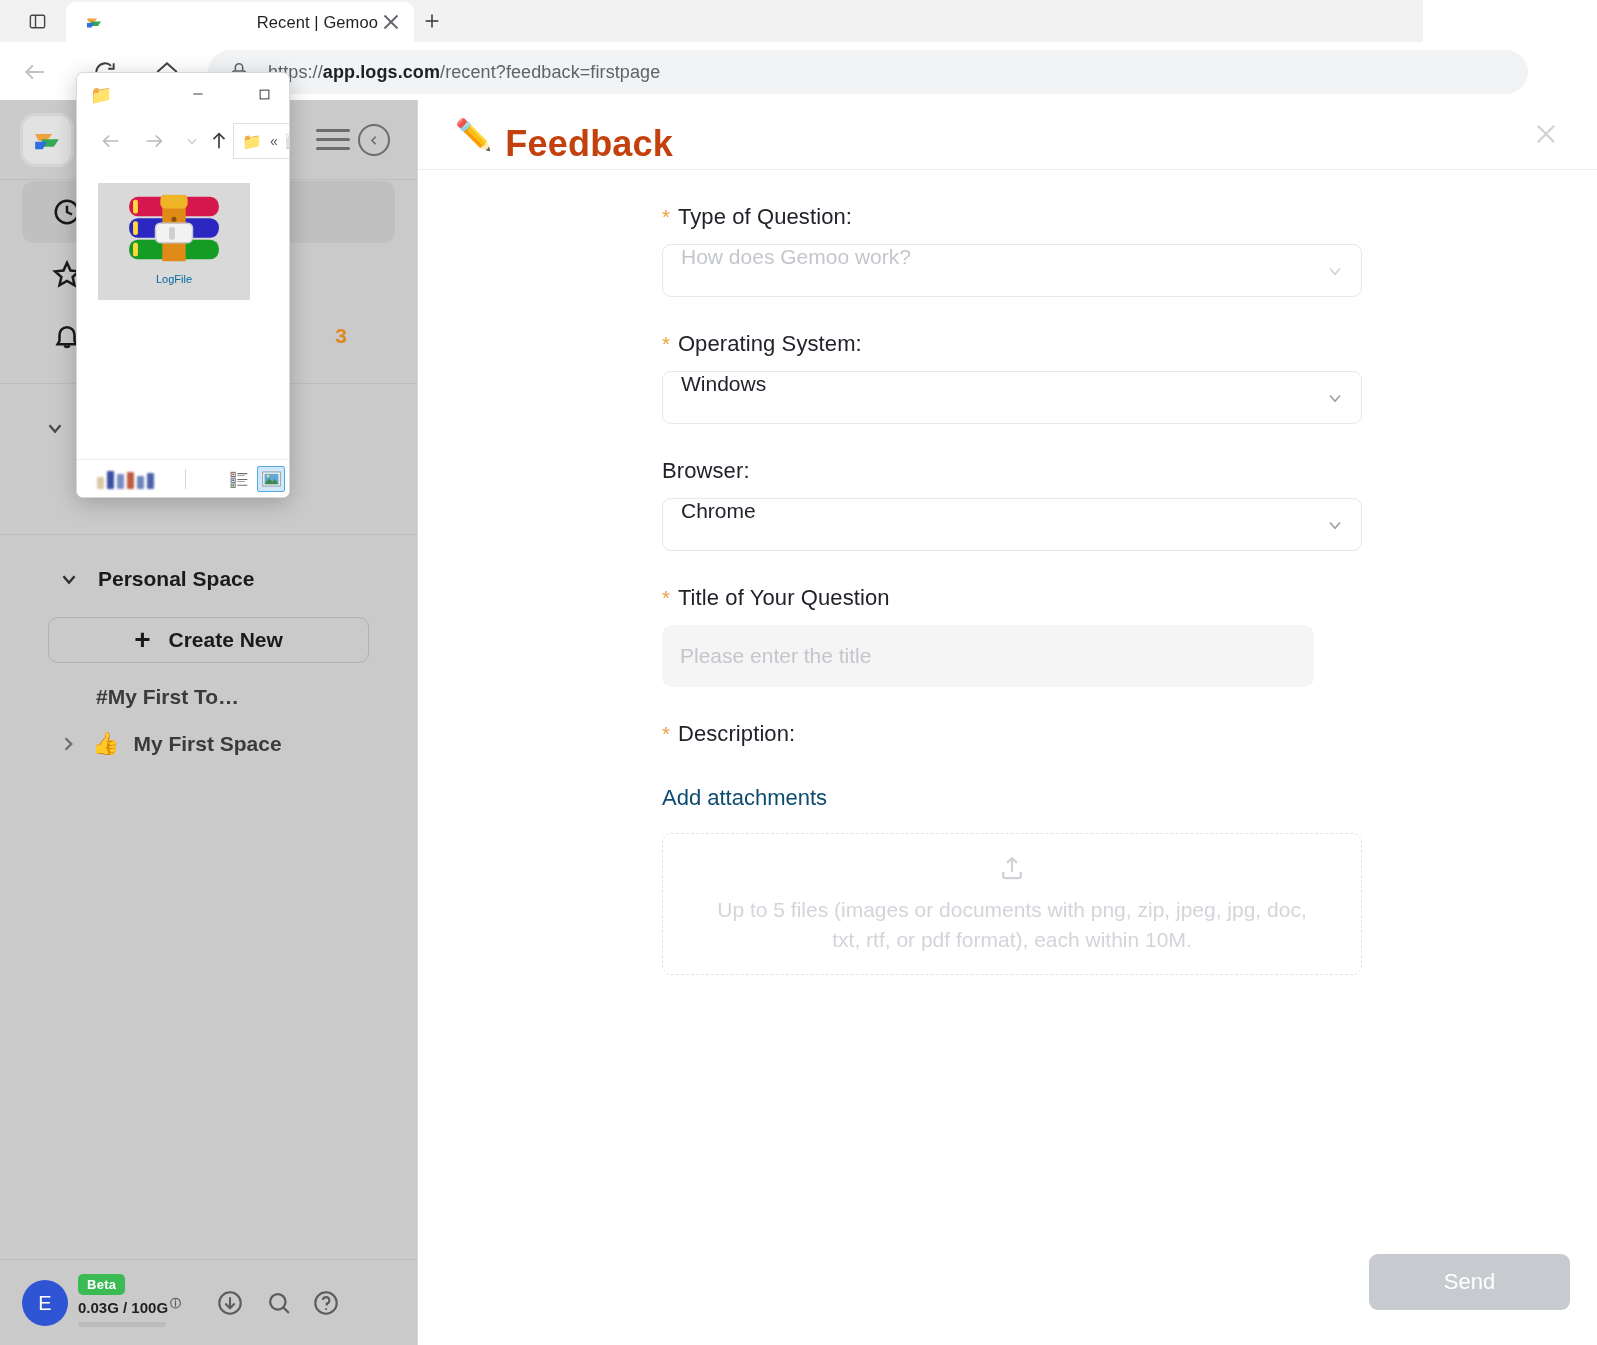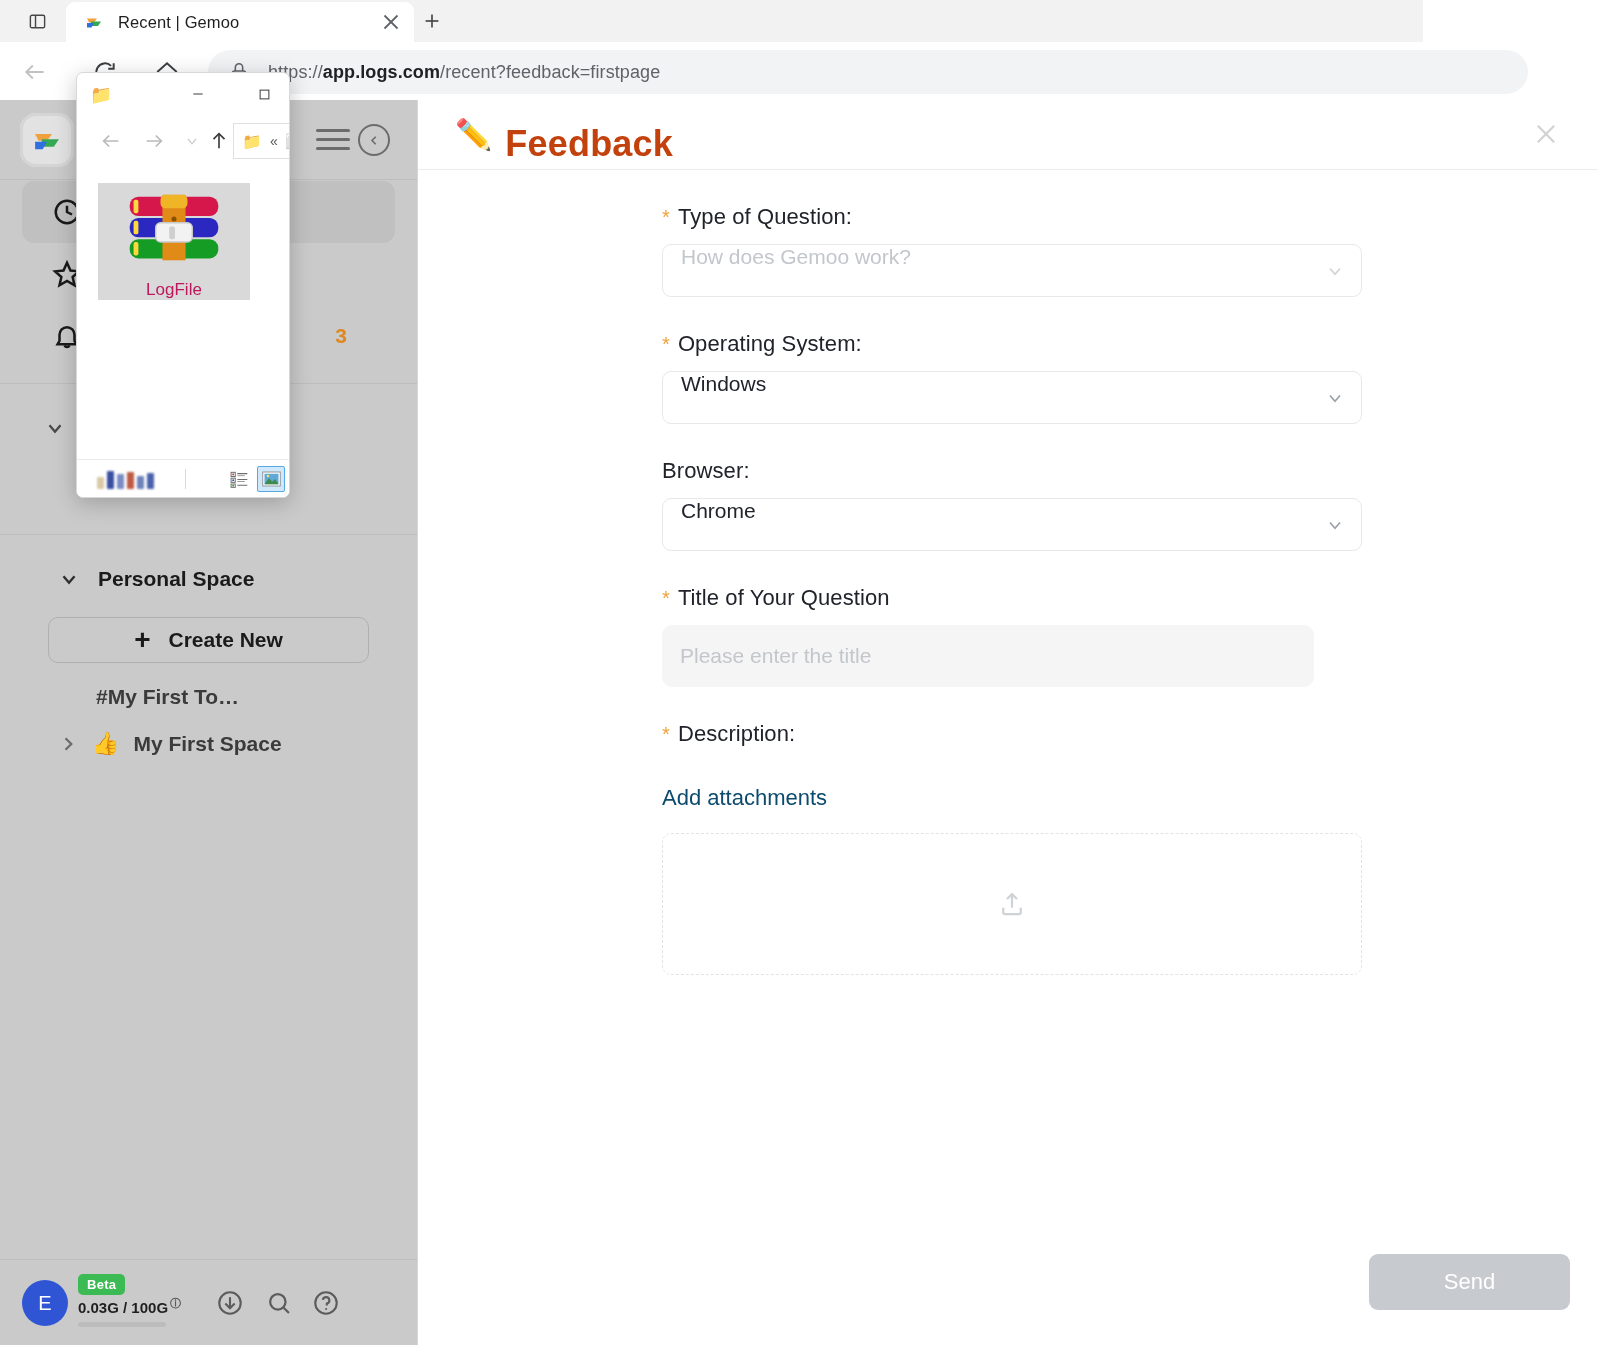--- a/index.html
+++ b/index.html
@@ -8,20 +8,21 @@
     font-family: "Liberation Sans", sans-serif;
     overflow: hidden;
     background: #ffffff;
   }
   #root { position: relative; width: 1597px; height: 1345px; }
 
   
   .browser-tabstrip {
     position: absolute; left: 0; top: 0; width: 1423px; height: 42px;
     background: #f2f2f2;
+    text-align: right;
   }
   .tab-side-btn {
     position: absolute; left: 18px; top: 6px; width: 38px; height: 30px;
     display: flex; align-items: center; justify-content: center;
     border-radius: 5px;
   }
   .tab-side-btn svg { width: 19px; height: 19px; }
   .browser-tab {
     position: absolute; left: 66px; top: 2px; width: 348px; height: 40px;
     background: #ffffff; border-radius: 9px 9px 0 0;
@@ -256,21 +257,21 @@
   }
   .ex-addr .fico { font-size: 16px; }
   .ex-addr .sep { color: #555; font-size: 14px; }
   .ex-addr .crumb { color: #333; font-size: 14px; white-space: nowrap; }
   .ex-body { position: relative; height: 270px; background: #ffffff; }
   .ex-file {
     position: absolute; left: 21px; top: 14px; width: 152px; height: 117px;
     background: #d9d9d9; display: flex; flex-direction: column;
     align-items: center; justify-content: flex-start; padding-top: 8px;
   }
-  .ex-file .fname { font-size: 17px; color: #be185d; margin-top: 12px; }
+  .ex-file .fname { font-size: 11px; color: #0369a1; margin-top: 4px; }
   .rar-icon { width: 118px; height: 78px; }
   .ex-status {
     position: absolute; left: 0; bottom: 0; width: 214px; height: 38px;
     border-top: 1px solid #eaeaea; background: #ffffff;
   }
   .ex-stat-blur {
     position: absolute; left: 20px; top: 9px; width: 74px; height: 20px;
     filter: blur(1.1px); display: flex; gap: 3px; align-items: flex-end;
   }
   .ex-stat-blur span { display: block; width: 7px; border-radius: 1px; }
@@ -548,20 +549,21 @@
         <div class="attach-title">Add attachments</div>
 
         <div class="dropzone">
           <span class="upico">
             <svg viewBox="0 0 24 24" fill="none" stroke="currentColor" stroke-width="1.8" width="30" height="30">
               <path d="M5 15v3.5a1.5 1.5 0 0 0 1.5 1.5h11a1.5 1.5 0 0 0 1.5-1.5V15"></path>
               <line x1="12" y1="4" x2="12" y2="15"></line>
                 <polyline points="8,8 12,4 16,8"></polyline>
             </svg>
           </span>
+          <span class="hint">Up to 5 files (images or documents with png, zip, jpeg, jpg, doc, txt, rtf, or pdf format), each within 10M.</span>
         </div>
       </div>
 
       <div class="send-btn">Send</div>
     </div>
   </div>
 
   <div class="explorer">
     <div class="ex-title">
       <span class="ex-folder-ico">📁</span>

